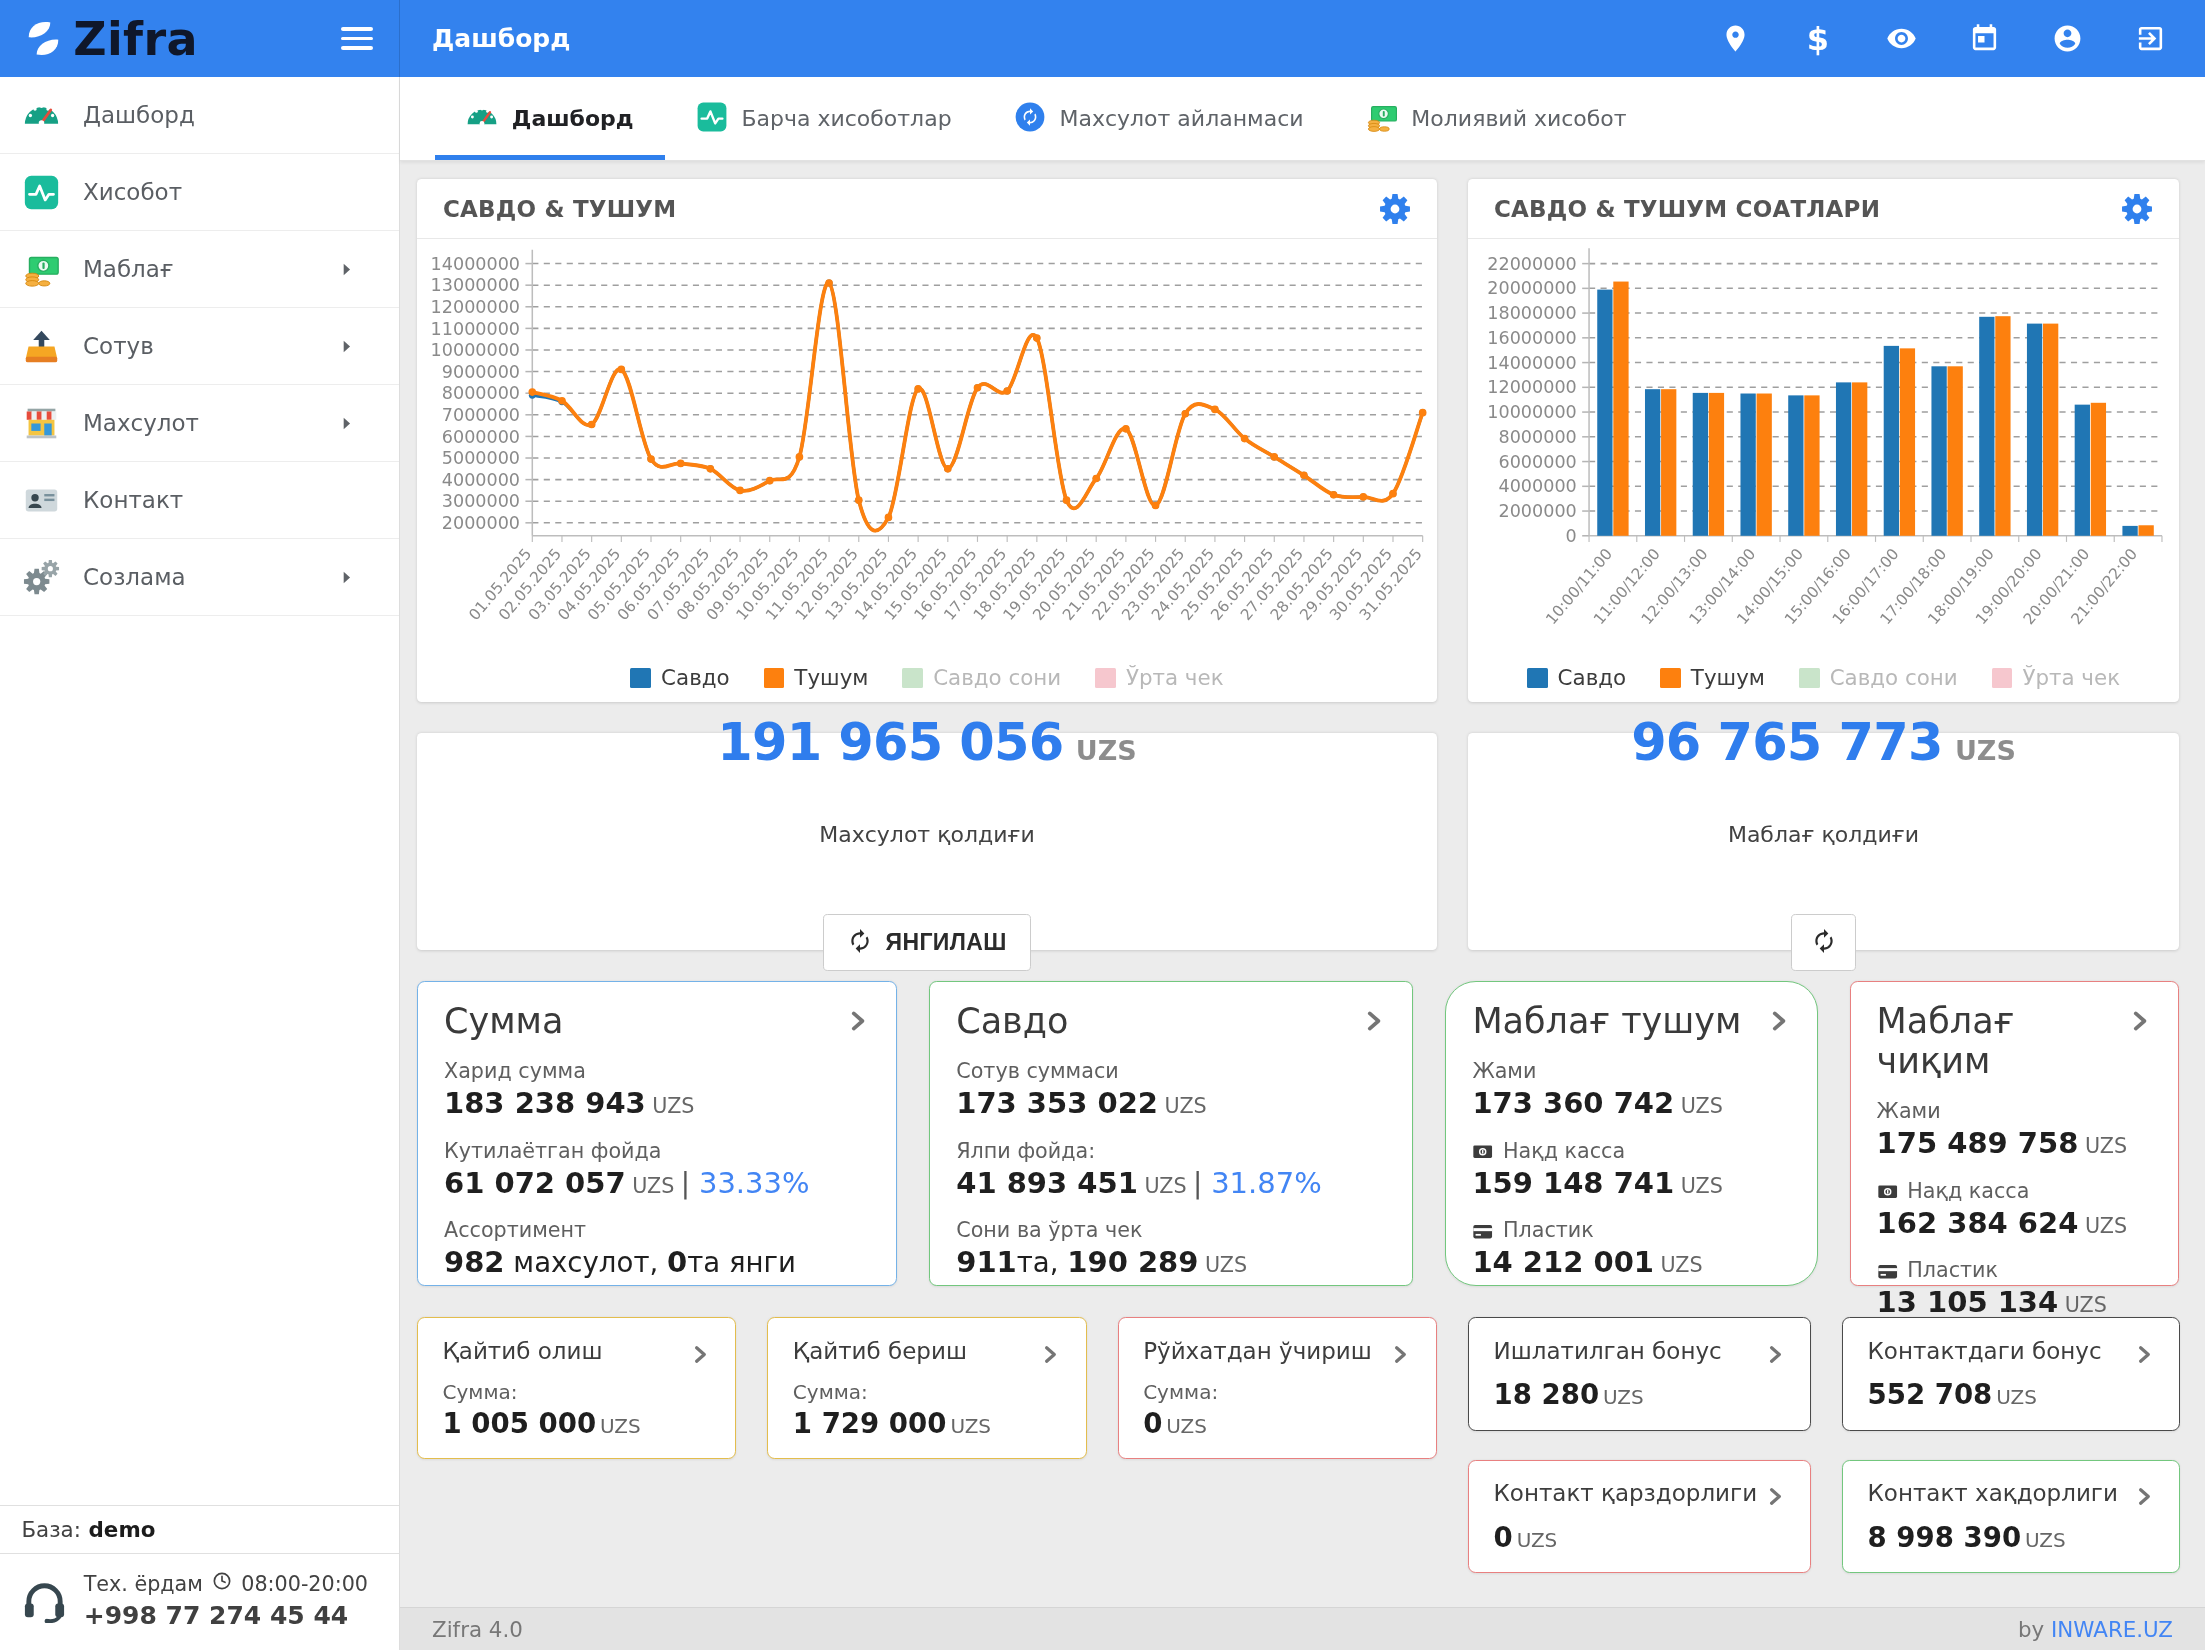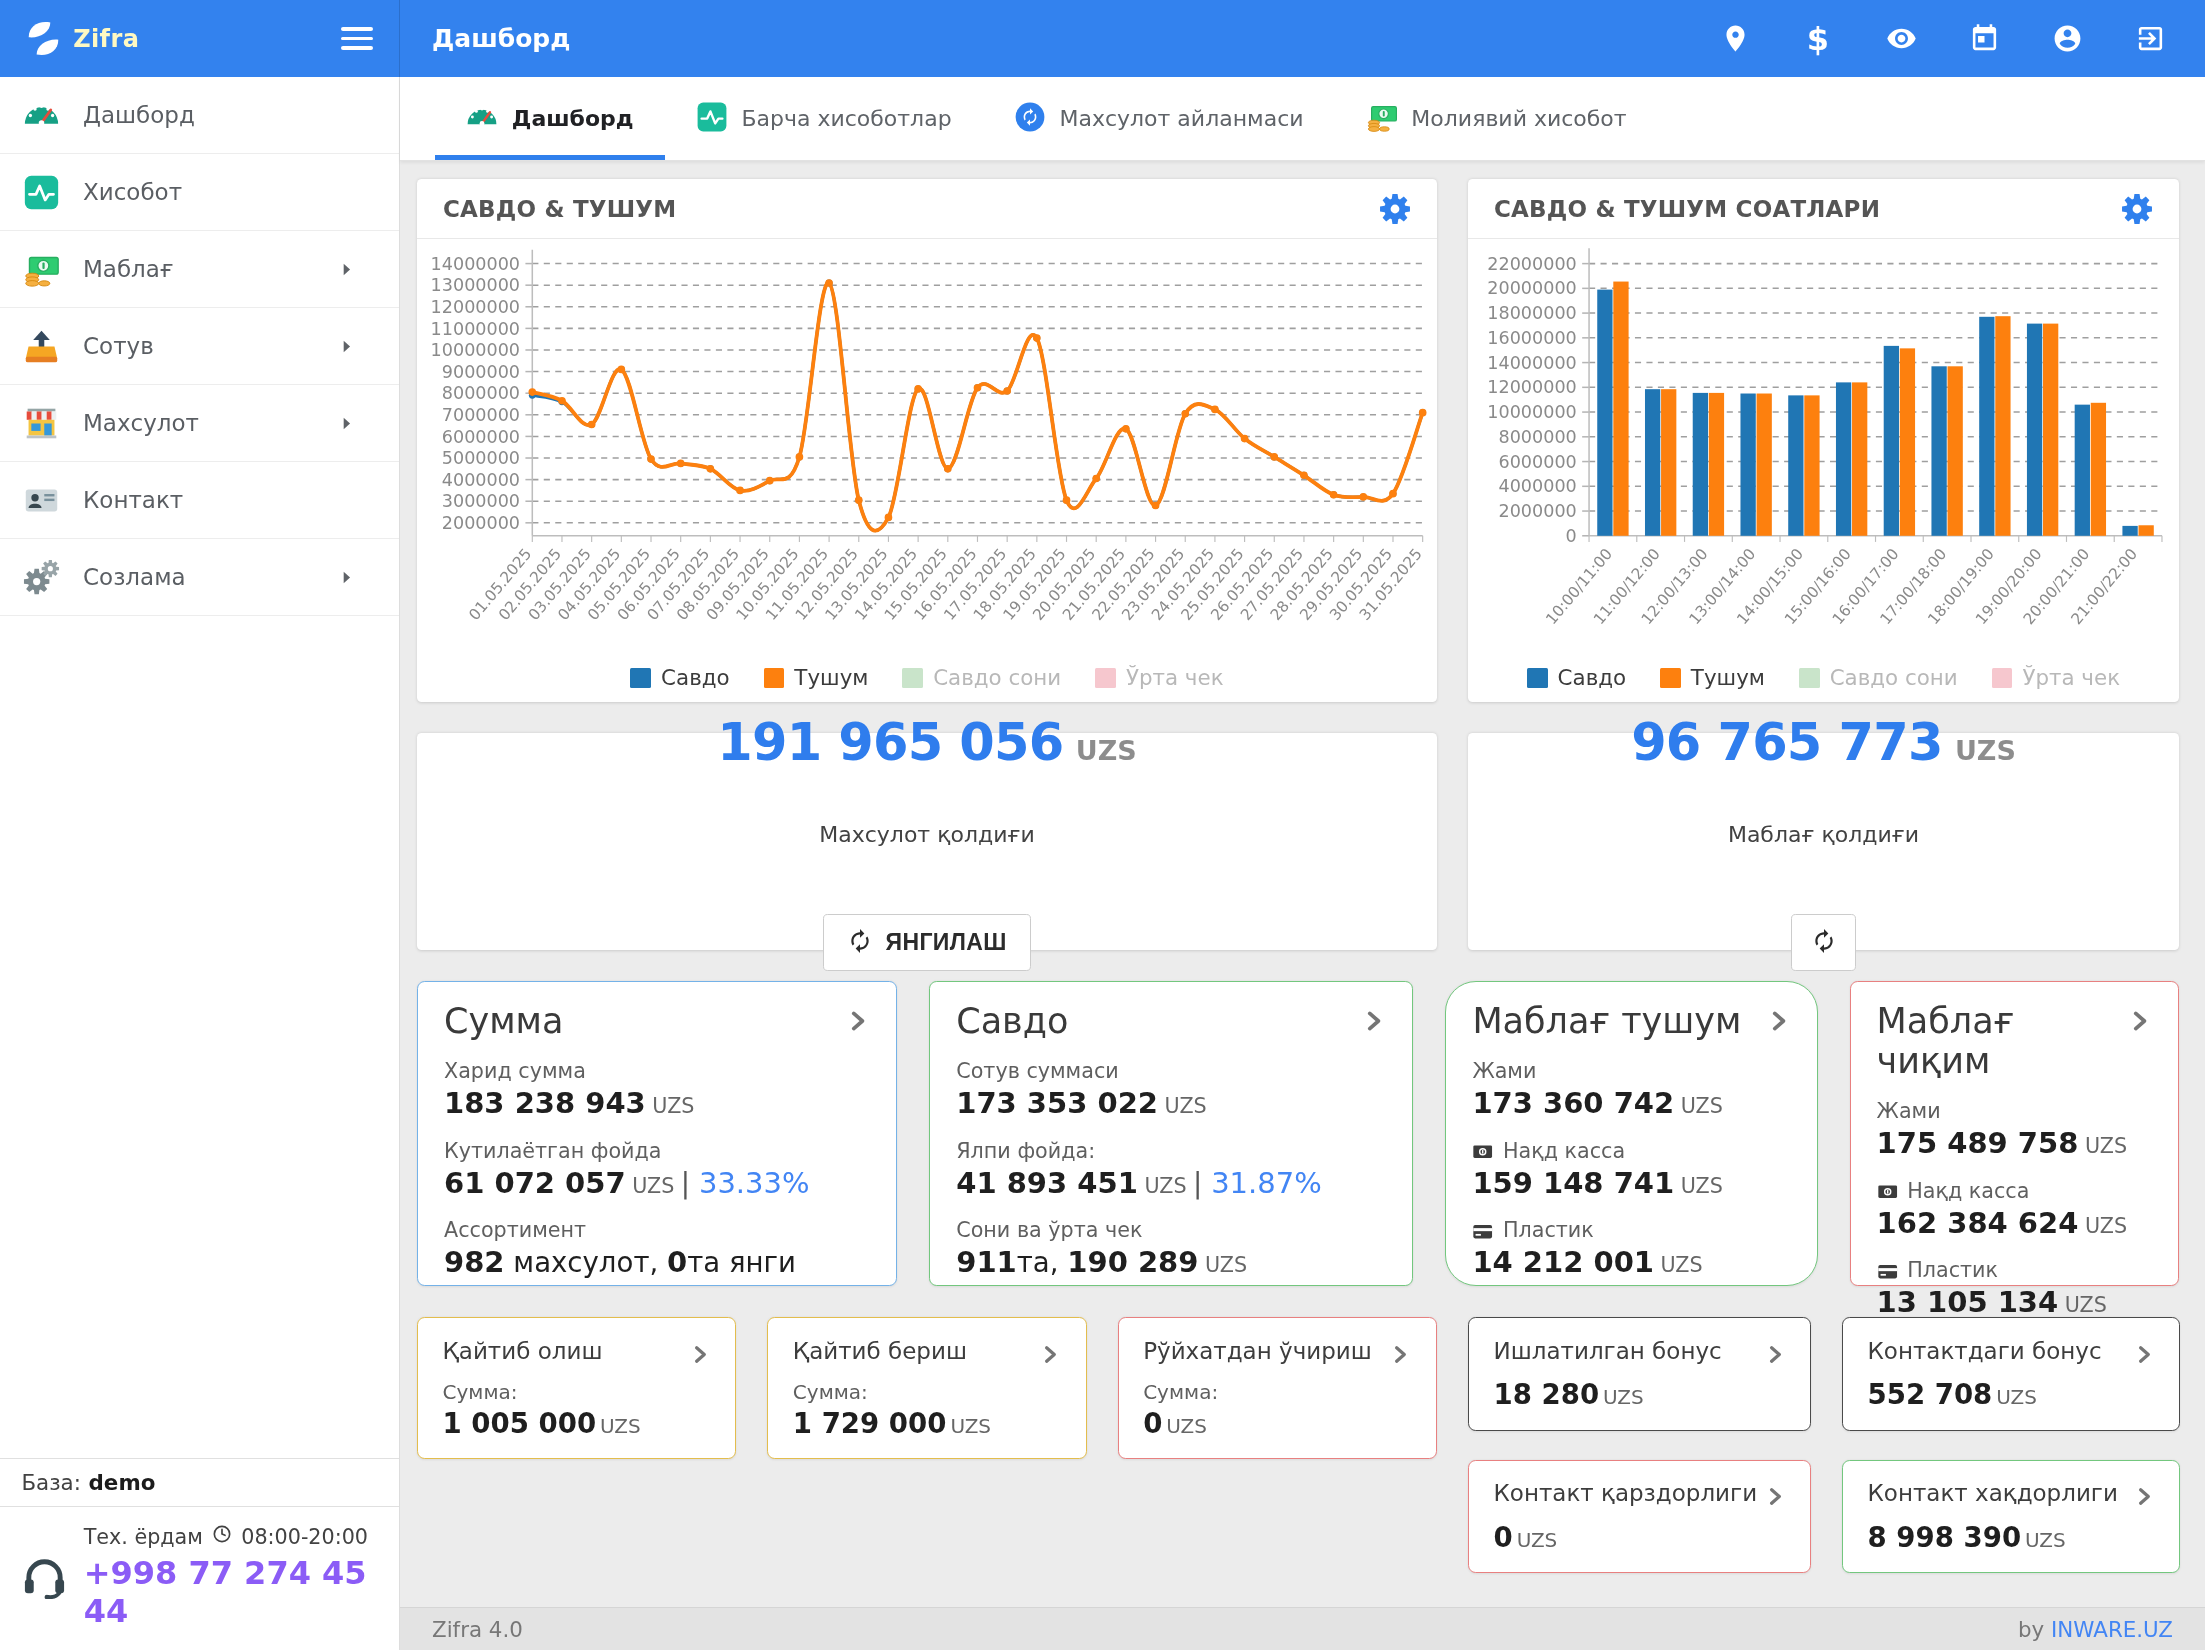--- a/index.html
+++ b/index.html
@@ -5,21 +5,21 @@
   * { box-sizing: border-box; margin: 0; padding: 0; }
   html,body { width:2205px; height:1650px; overflow:hidden; }
   body { font-family:"DejaVu Sans","Liberation Sans",sans-serif; background:#ececec; }
   .app { width:2205px; height:1650px; display:flex; flex-direction:column; }
 
   
   .header { height:77px; background:#3382ee; display:flex; align-items:center; flex:none; }
   .header-left { width:400px; flex:none; height:100%; display:flex; align-items:center;
                  justify-content:space-between; padding:0 26px 0 23px; border-right:0.8px solid rgba(0,0,0,.14); }
   .brand { display:flex; align-items:center; gap:9.2px; }
-  .brand-text { color:#fef9c3; font-size:24px; font-weight:700; letter-spacing:0.4px; }
+  .brand-text { color:#0f172a; font-size:46px; font-weight:700; letter-spacing:0.4px; }
   .hamburger { width:32px; height:23px; display:flex; flex-direction:column; justify-content:space-between; cursor:pointer; }
   .hamburger span { display:block; height:3.8px; border-radius:2.3px; background:#fff; }
   .page-title { color:#fff; font-size:25px; font-weight:700; margin-left:32px; }
   .header-icons { margin-left:auto; margin-right:38px; display:flex; align-items:center; gap:49px; }
   .hicon { width:34px; height:34px; display:flex; align-items:center; justify-content:center; cursor:pointer; }
   .dollar { color:#fff; font-size:32px; font-weight:700; line-height:1; }
 
   
   .body-row { flex:1; display:flex; min-height:0; }
   .sidebar { width:400px; flex:none; background:#fff; border-right:0.8px solid #ddd; display:flex; flex-direction:column; }
@@ -28,21 +28,21 @@
   .side-item .s-icon { width:37px; height:37px; flex:none; }
   .side-item .s-label { margin-left:23px; font-size:23px; color:#5a5e63; }
   .side-item .s-chev { position:absolute; right:44px; top:30px; }
   .side-spacer { flex:1; }
   .side-base { border-top:0.8px solid #e0e0e0; border-bottom:0.8px solid #e0e0e0; height:49px;
                display:flex; align-items:center; padding:0 21.4px; font-size:21.4px; color:#424242; }
   .side-base b { margin-left:7.7px; color:#1c1c1c; }
   .side-support { display:flex; align-items:center; padding:17px 21.4px 20px; gap:15.3px; }
   .sup-lines { display:flex; flex-direction:column; gap:4.6px; }
   .sup-l1 { font-size:20.7px; color:#424242; display:flex; align-items:center; gap:9.2px; }
-  .sup-phone { font-size:32px; font-weight:700; color:#8b5cf6; }
+  .sup-phone { font-size:25px; font-weight:700; color:#404040; }
 
   .main { flex:1; display:flex; flex-direction:column; min-width:0; }
 
   
   .tabbar { height:84px; flex:none; background:#fff; display:flex; align-items:stretch;
             padding-left:35px; border-bottom:0.8px solid #e2e2e2; box-shadow:0 1.5px 3.1px rgba(0,0,0,.06); position:relative; z-index:2; }
   .tab { display:flex; align-items:center; gap:13.8px; padding:0 31px; position:relative; cursor:pointer; }
   .tab .t-label { font-size:22px; color:#5f6368; font-weight:500; }
   .tab.active .t-label { color:#202124; font-weight:700; }
   .tab.active::after { content:""; position:absolute; left:0; right:0; bottom:0; height:5.4px; background:#2f80ed; }

